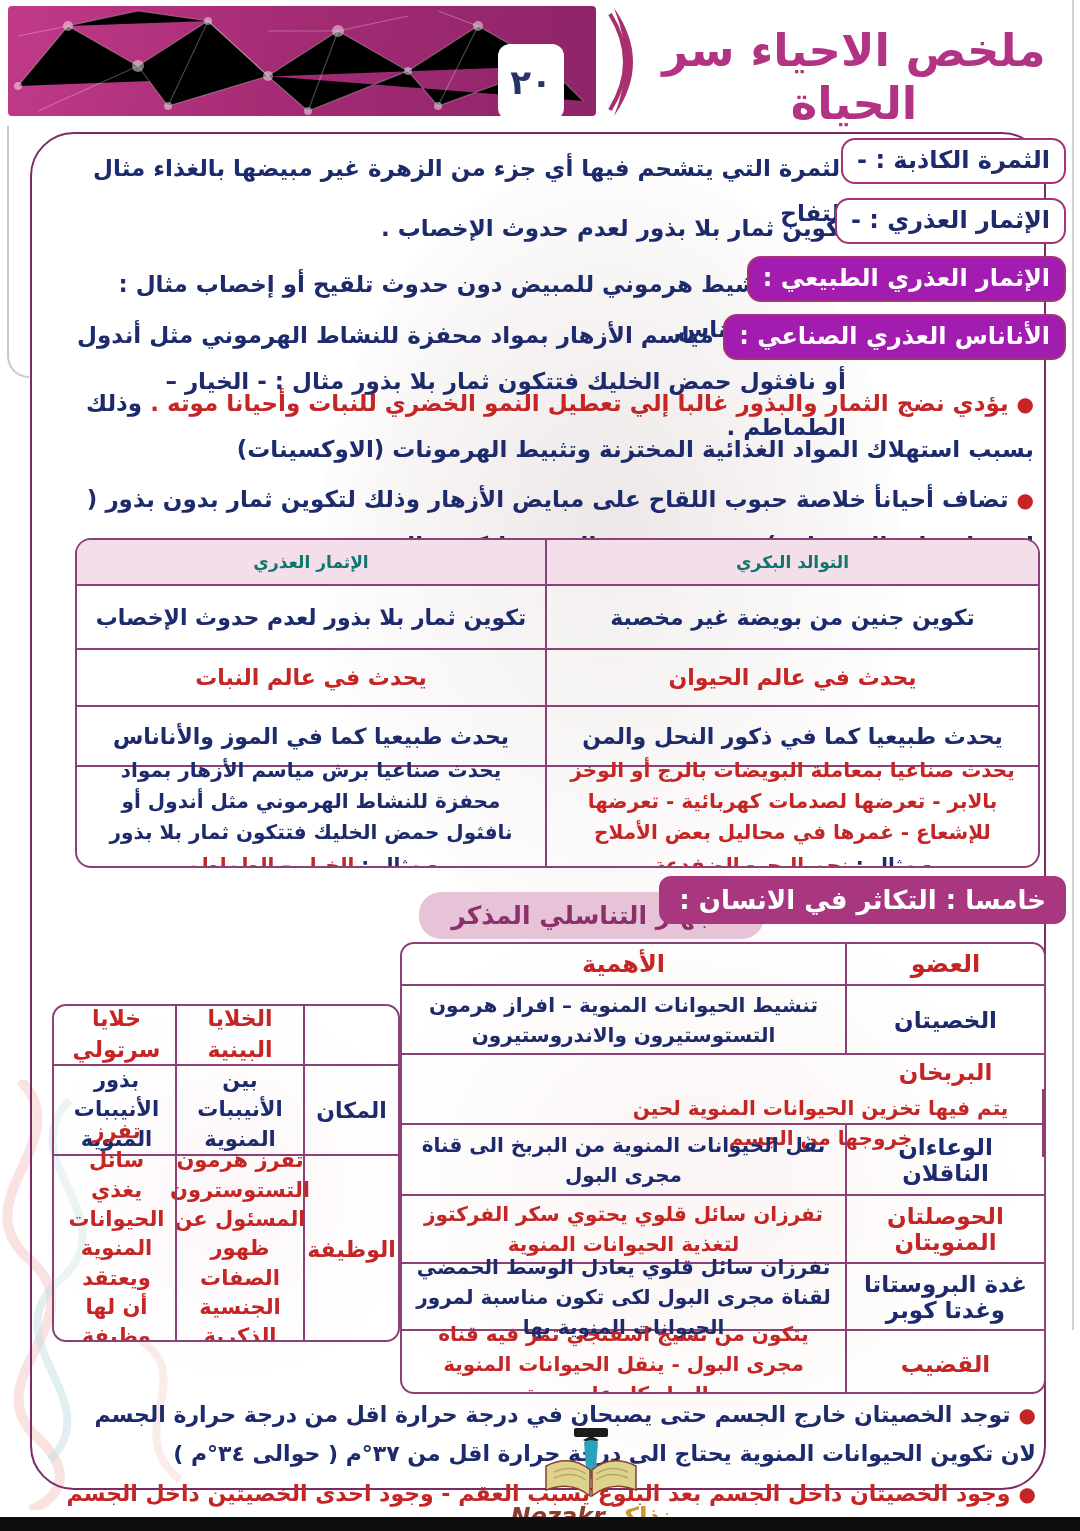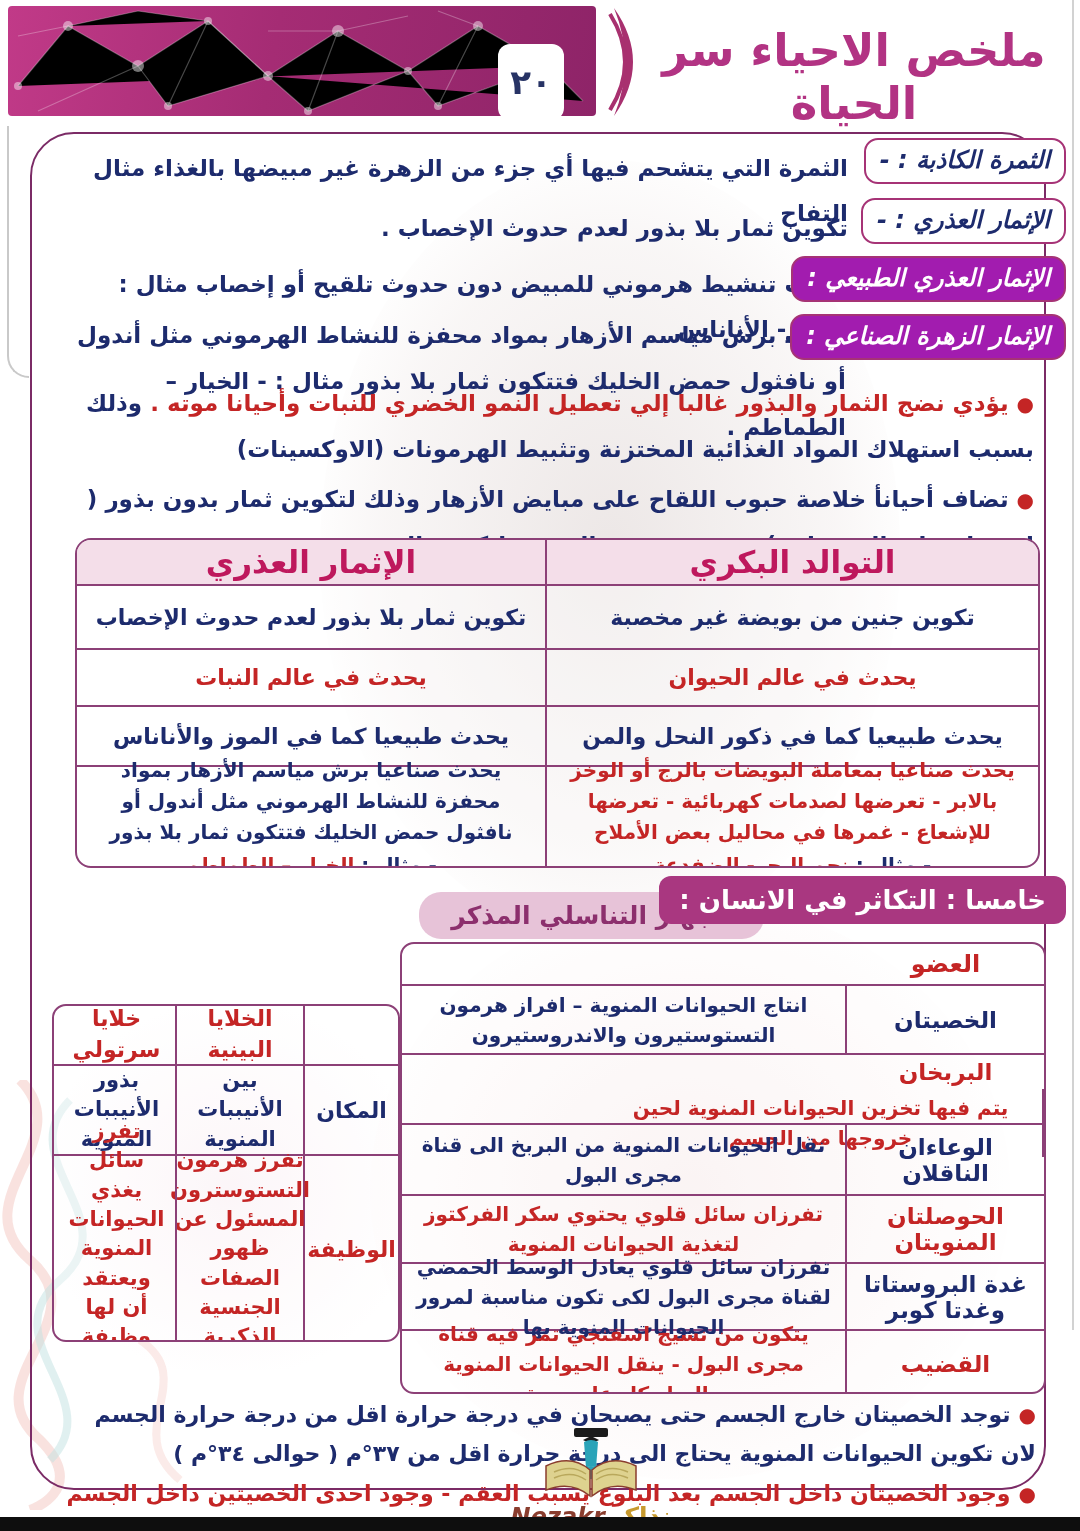--- a/index.html
+++ b/index.html
@@ -46,42 +46,42 @@
 
   
   .content-frame {
     position:absolute; left:30px; top:132px; width:1016px; height:1358px;
     border:2.5px solid #7b2b66; border-radius:44px; z-index:1;
   }
 
   
   .def-label {
     position:absolute; right:14px; z-index:4; font-size:24px; line-height:1.15;
-    padding:7px 14px; border-radius:14px; white-space:nowrap; text-align:center;font-style:italic;
+    padding:7px 14px; border-radius:14px; white-space:nowrap; text-align:center;
   }
   .def-label.outline { background:#ffffff; border:2.5px solid #a63376; color:#1d2b6d; }
   .def-label.filled  { background:#a21caf; border:2.5px solid #a63376; color:#ffffff; }
   .def-text { position:absolute; z-index:2; font-size:23px; color:#1d2b6d; line-height:1.95; text-align:right; }
 
   
   .intro-notes { position:absolute; right:46px; left:58px; top:380px; z-index:2; font-size:23px; line-height:2.0; text-align:right; }
   .intro-notes .note { margin-bottom:4px; }
   .bullet-dot { color:#c42525; margin-left:8px; font-size:20px; }
 
   
   .tbl { position:absolute; z-index:2; border:2px solid #8c4077; border-radius:16px; overflow:hidden; background:rgba(255,255,255,0.35); }
   .tbl .trow { display:flex; align-items:stretch; border-top:2px solid #8c4077; }
   .tbl .trow:first-child { border-top:none; }
   .tbl .tcell { display:flex; align-items:center; justify-content:center; text-align:center; padding:4px 10px; }
   .tbl .tcell + .tcell { border-right:2px solid #8c4077; }
 
   
   .table1 { left:75px; top:538px; width:965px; height:330px; }
   .table1 .hrow { height:44px; background:#f4dee9; }
-  .table1 .hrow .tcell { font-size:31px; color:#be185d; }
+  .table1 .hrow .tcell { font-size:17px; color:#0f766e; }
   .table1 .r1 { height:64px; } .table1 .r2 { height:57px; } .table1 .r3 { height:60px; }
   .table1 .r4 { height:103px; }
   .table1 .cell-r { width:491px; } .table1 .cell-l { width:470px; }
   .table1 .tcell { font-size:22px; }
   .table1 .r4 .tcell { flex-direction:column; justify-content:center; font-size:20px; line-height:1.55; }
   .table1 .example-line { margin-top:2px;text-decoration:underline; }
 
   
   .section-heading {
     position:absolute; right:14px; top:876px; z-index:4; background:#a93780;
@@ -176,21 +176,21 @@
 
   <div class="def-label outline" style="top:138px;">الثمرة الكاذبة : -</div>
   <div class="def-text" style="top:146px; right:232px; left:70px;">الثمرة التي يتشحم فيها أي جزء من الزهرة غير مبيضها بالغذاء مثال التفاح</div>
 
   <div class="def-label outline" style="top:198px;">الإثمار العذري : -</div>
   <div class="def-text" style="top:206px; right:232px; left:70px;">تكوين ثمار بلا بذور لعدم حدوث الإخصاب .</div>
 
   <div class="def-label filled" style="top:256px;">الإثمار العذري الطبيعي :</div>
   <div class="def-text" style="top:262px; right:234px; left:66px;">يحدث تنشيط هرموني للمبيض دون حدوث تلقيح أو إخصاب مثال : الموز- الأناناس</div>
 
-  <div class="def-label filled" style="top:314px;">الإثمار الزهرة الصناعي :</div>
+  <div class="def-label filled" style="top:314px;">الأناناس العذري الصناعي :</div>
   <div class="def-text" style="top:312px; right:234px; left:66px; line-height:2.0;">يحدث برش مياسم الأزهار بمواد محفزة للنشاط الهرموني مثل أندول أو نافثول حمض الخليك فتتكون ثمار بلا بذور مثال : - الخيار – الطماطم .</div>
 
   <div class="intro-notes">
     <div class="note">
       <span class="bullet-dot">●</span><span class="red">يؤدي نضج الثمار والبذور غالبا إلي تعطيل النمو الخضري للنبات وأحيانا موته .</span>
       <span class="navy">وذلك بسبب استهلاك المواد الغذائية المختزنة وتثبيط الهرمونات (الاوكسينات)</span>
     </div>
     <div class="note">
       <span class="bullet-dot">●</span><span class="navy">تضاف أحيانأ خلاصة حبوب اللقاح على مبايض الأزهار وذلك لتكوين ثمار بدون بذور ( لعدم إخصاب البويضات ) حيث يتم تنبيه المبيض لتكوين الثمرة</span>
     </div>
@@ -230,24 +230,25 @@
       </div>
     </div>
   </div>
 
   <div class="section-heading">خامسا : التكاثر في الانسان :</div>
   <div class="section-chip">الجهاز التناسلي المذكر</div>
 
   <div class="tbl table2">
     <div class="trow hrow">
       <div class="tcell organ">العضو</div>
+      <div class="tcell importance">الأهمية</div>
     </div>
     <div class="trow r1">
       <div class="tcell organ navy">الخصيتان</div>
-      <div class="tcell importance navy">انتاج الحيوانات المنوية – افراز هرمون التستوستيرون والاندروستيرون</div>
+      <div class="tcell importance navy">تنشيط الحيوانات المنوية – افراز هرمون التستوستيرون والاندروستيرون</div>
     </div>
     <div class="trow r2">
       <div class="tcell organ red">البربخان</div>
       <div class="tcell importance red">يتم فيها تخزين الحيوانات المنوية لحين خروجها من الجسم</div>
     </div>
     <div class="trow r3">
       <div class="tcell organ navy">الوعاءان الناقلان</div>
       <div class="tcell importance navy">نقل الحيوانات المنوية من البربخ الى قناة مجرى البول</div>
     </div>
     <div class="trow r4">

